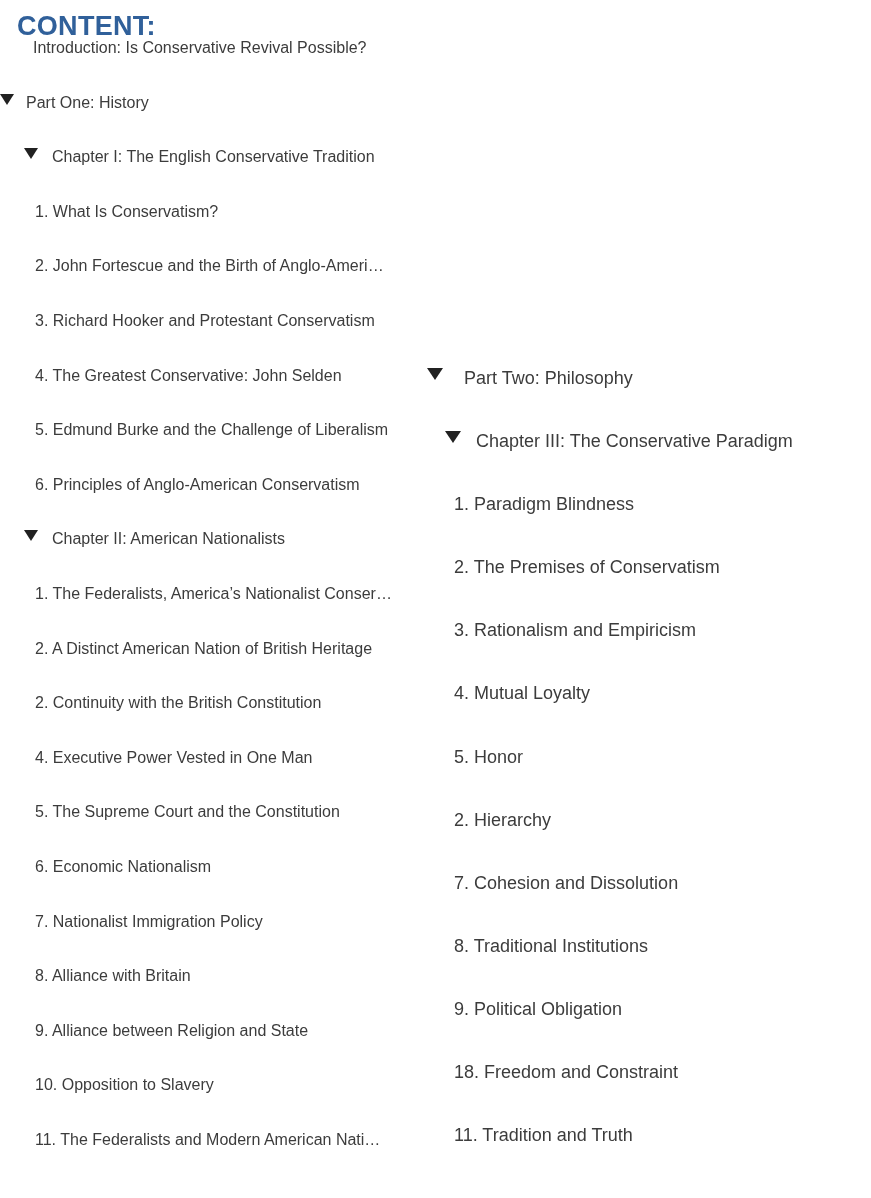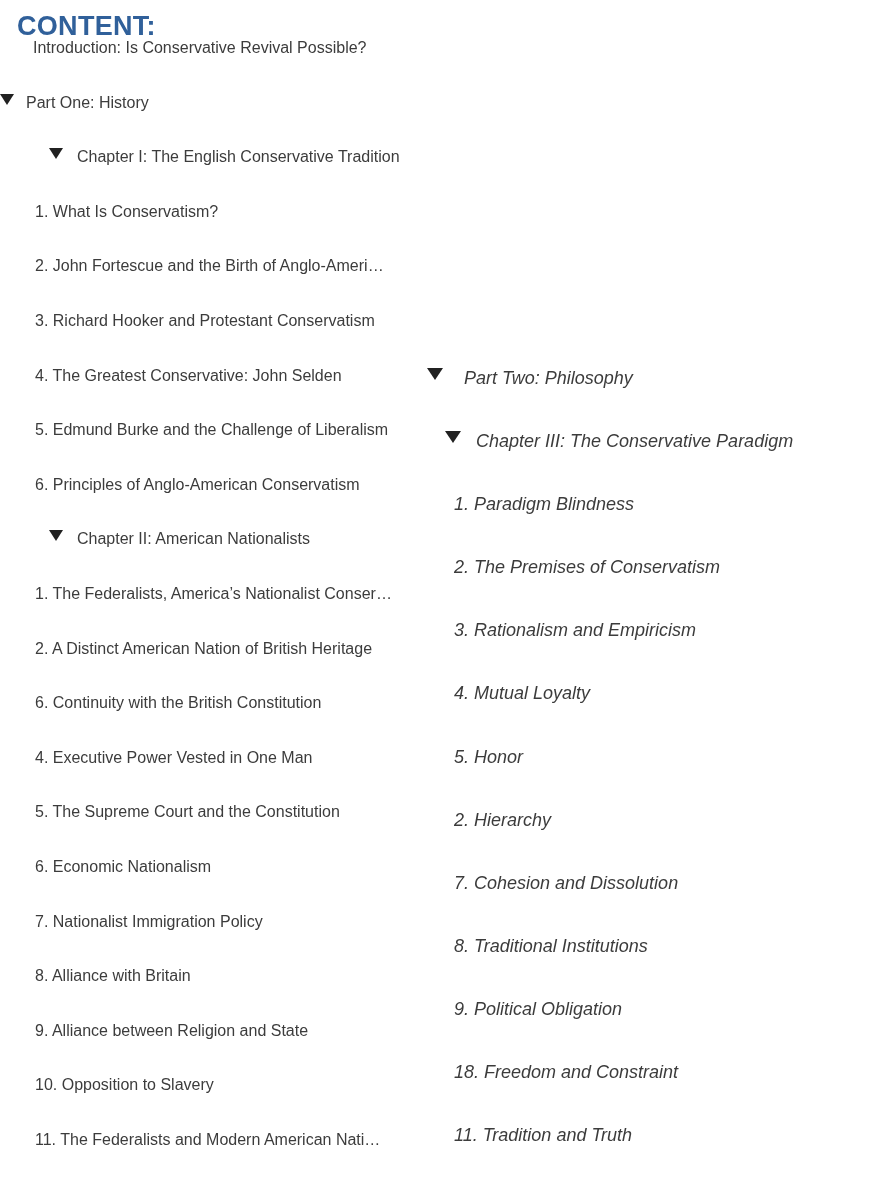--- a/index.html
+++ b/index.html
@@ -28,41 +28,41 @@
   .col-left  { left: 0px;   top: 39px;  width: 440px; }
   .col-right { left: 425px; top: 368px; width: 446px; }
 
   .row {
     display: flex;
     color: #3c3c3c;
     cursor: pointer;
     white-space: nowrap;
   }
   .col-left  .row { height: 54.6px; font-size: 16px; }
-  .col-right .row { height: 63.1px; font-size: 18px; font-style: italic; }
+  .col-right .row { height: 63.1px; font-size: 18px; }
 
   
   .tri {
     flex: 0 0 auto;
     width: 0; height: 0;
     border-left: 7px solid transparent;
     border-right: 7px solid transparent;
     border-top: 11px solid #212121;
   }
   .col-right .tri {
     border-left-width: 8px;
     border-right-width: 8px;
     border-top-width: 12px;
   }
 
   
   .col-left  .lvl-intro   { padding-left: 33px; }
   .col-left  .lvl-part    { }
   .col-left  .lvl-part    .tri { margin-right: 12px; }
-  .col-left  .lvl-chapter { padding-left: 49px; }
+  .col-left  .lvl-chapter { padding-left: 24px; }
   .col-left  .lvl-chapter .tri { margin-right: 14px; }
   .col-left  .lvl-item    { padding-left: 35px; }
 
   .col-right .lvl-part    { padding-left: 2px; }
   .col-right .lvl-part    .tri { margin-right: 21px; }
   .col-right .lvl-chapter { padding-left: 20px; }
   .col-right .lvl-chapter .tri { margin-right: 15px; }
   .col-right .lvl-item    { padding-left: 29px; }
 </style>
 </head>
@@ -112,21 +112,21 @@
       <span>Chapter II: American Nationalists</span>
     </div>
 
     <div class="row lvl-item">
       <span>1. The Federalists, America’s Nationalist Conser…</span>
     </div>
     <div class="row lvl-item">
       <span>2. A Distinct American Nation of British Heritage</span>
     </div>
     <div class="row lvl-item">
-      <span>6. Continuity with the British Constitution</span>
+      <span>2. Continuity with the British Constitution</span>
     </div>
     <div class="row lvl-item">
       <span>4. Executive Power Vested in One Man</span>
     </div>
     <div class="row lvl-item">
       <span>5. The Supreme Court and the Constitution</span>
     </div>
     <div class="row lvl-item">
       <span>6. Economic Nationalism</span>
     </div>

